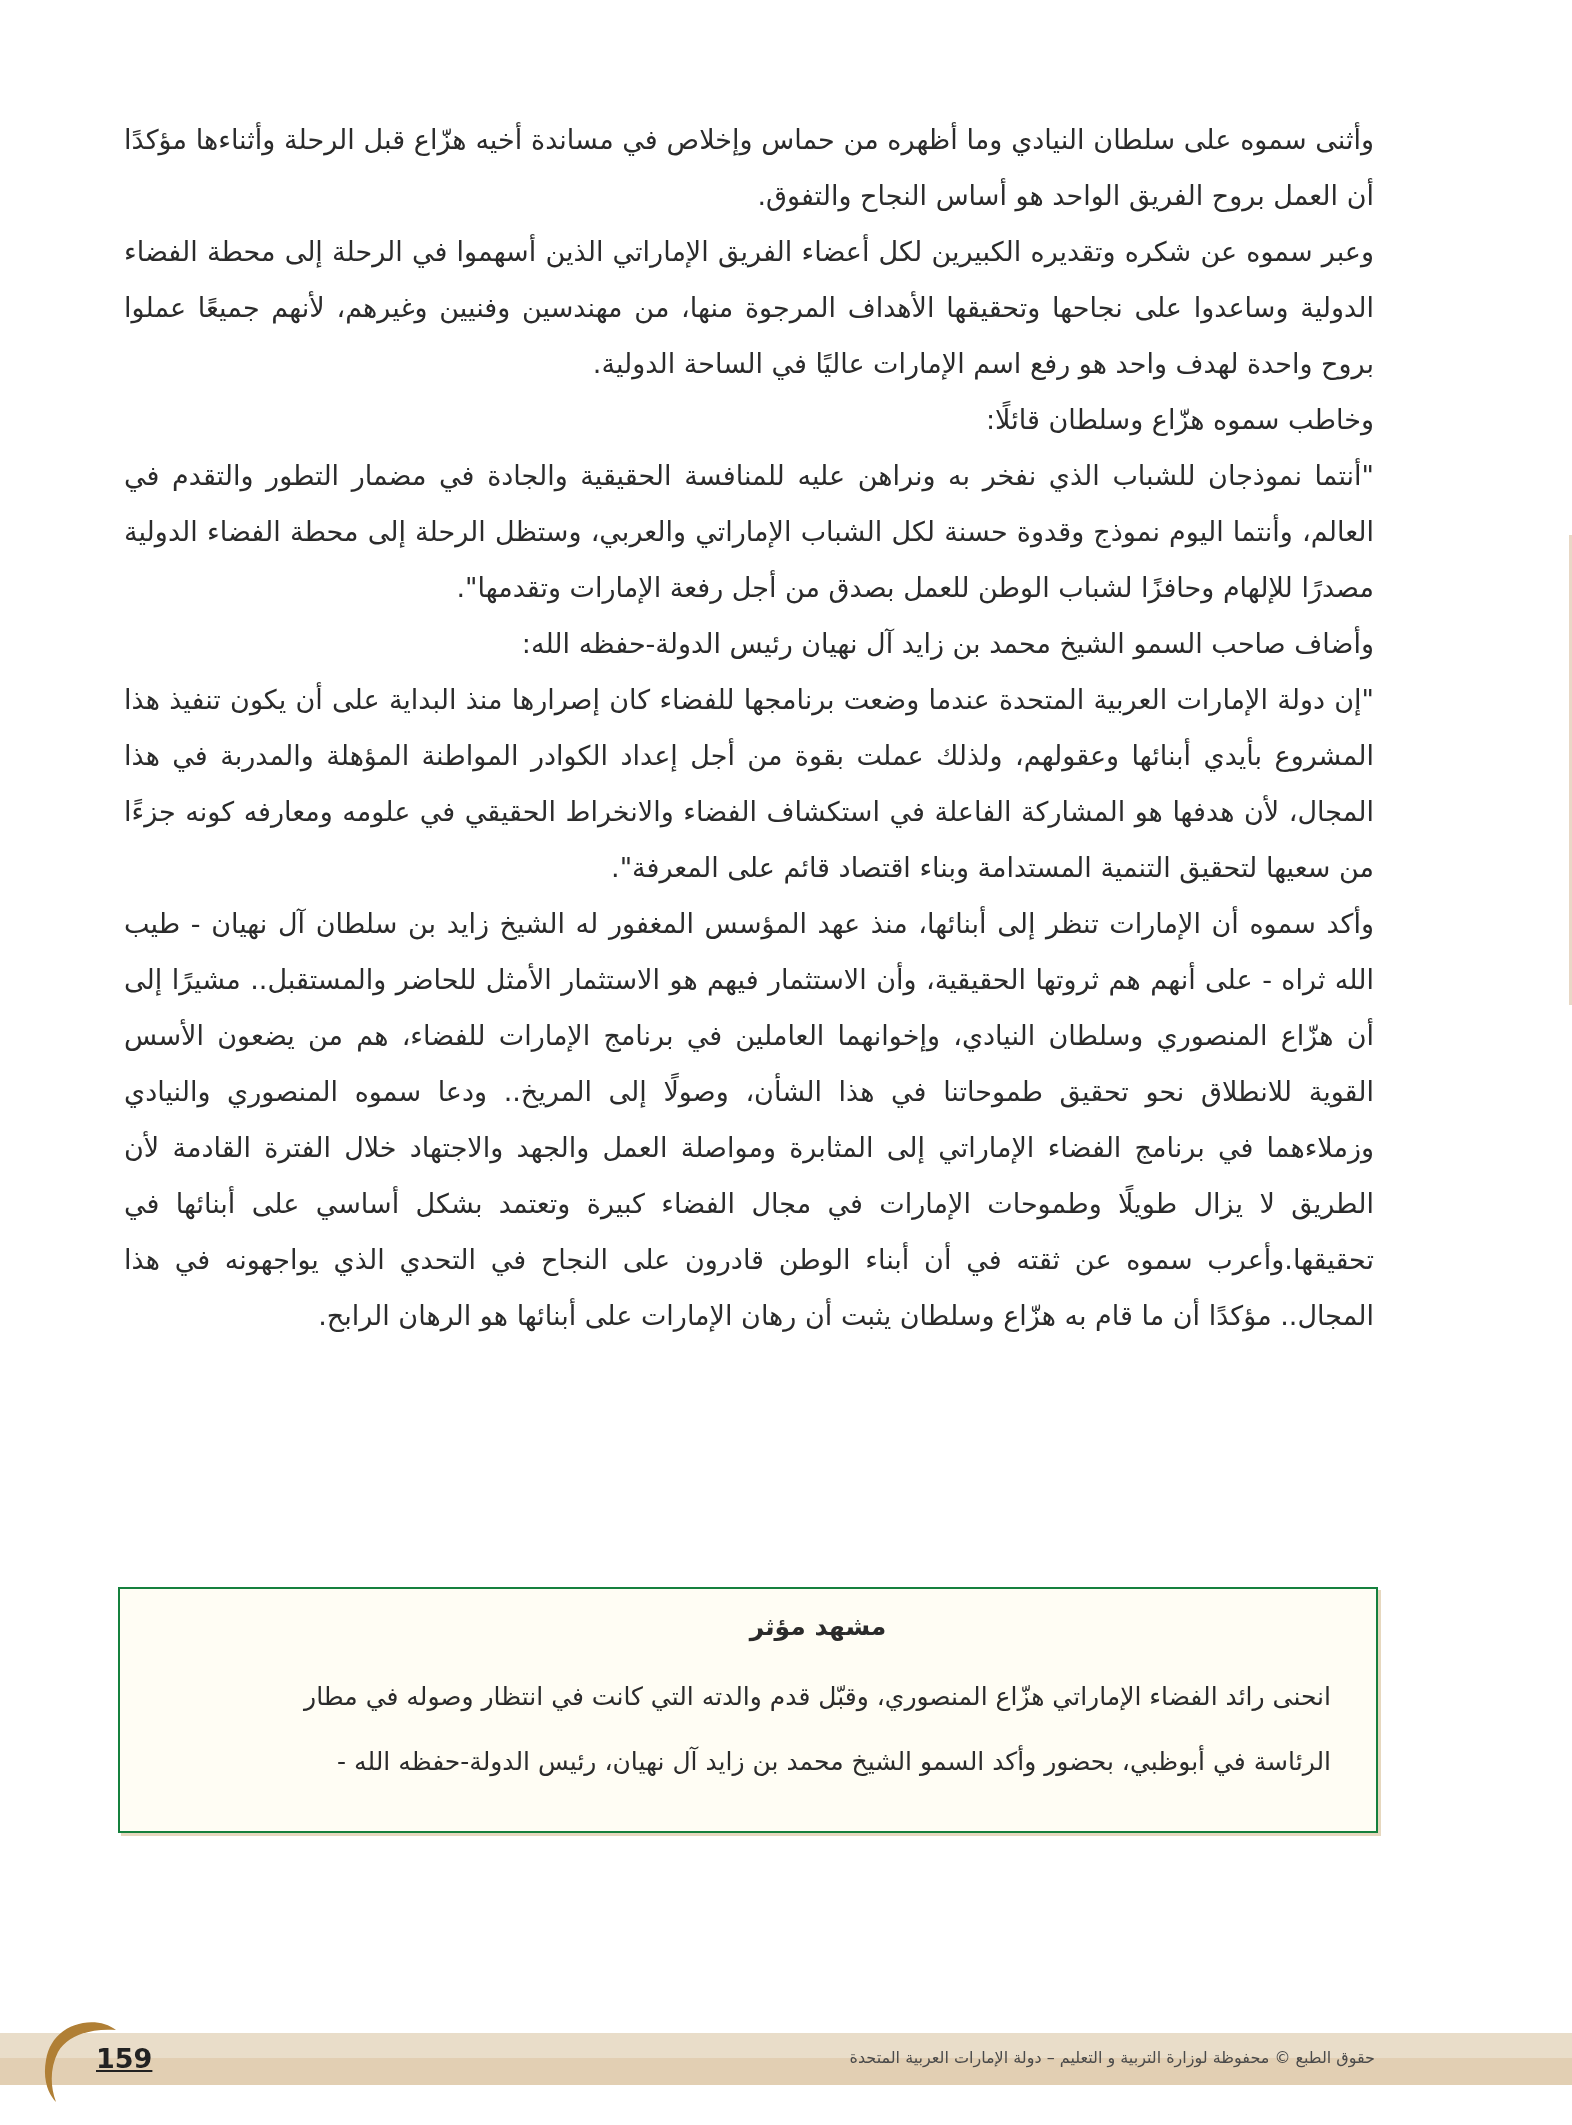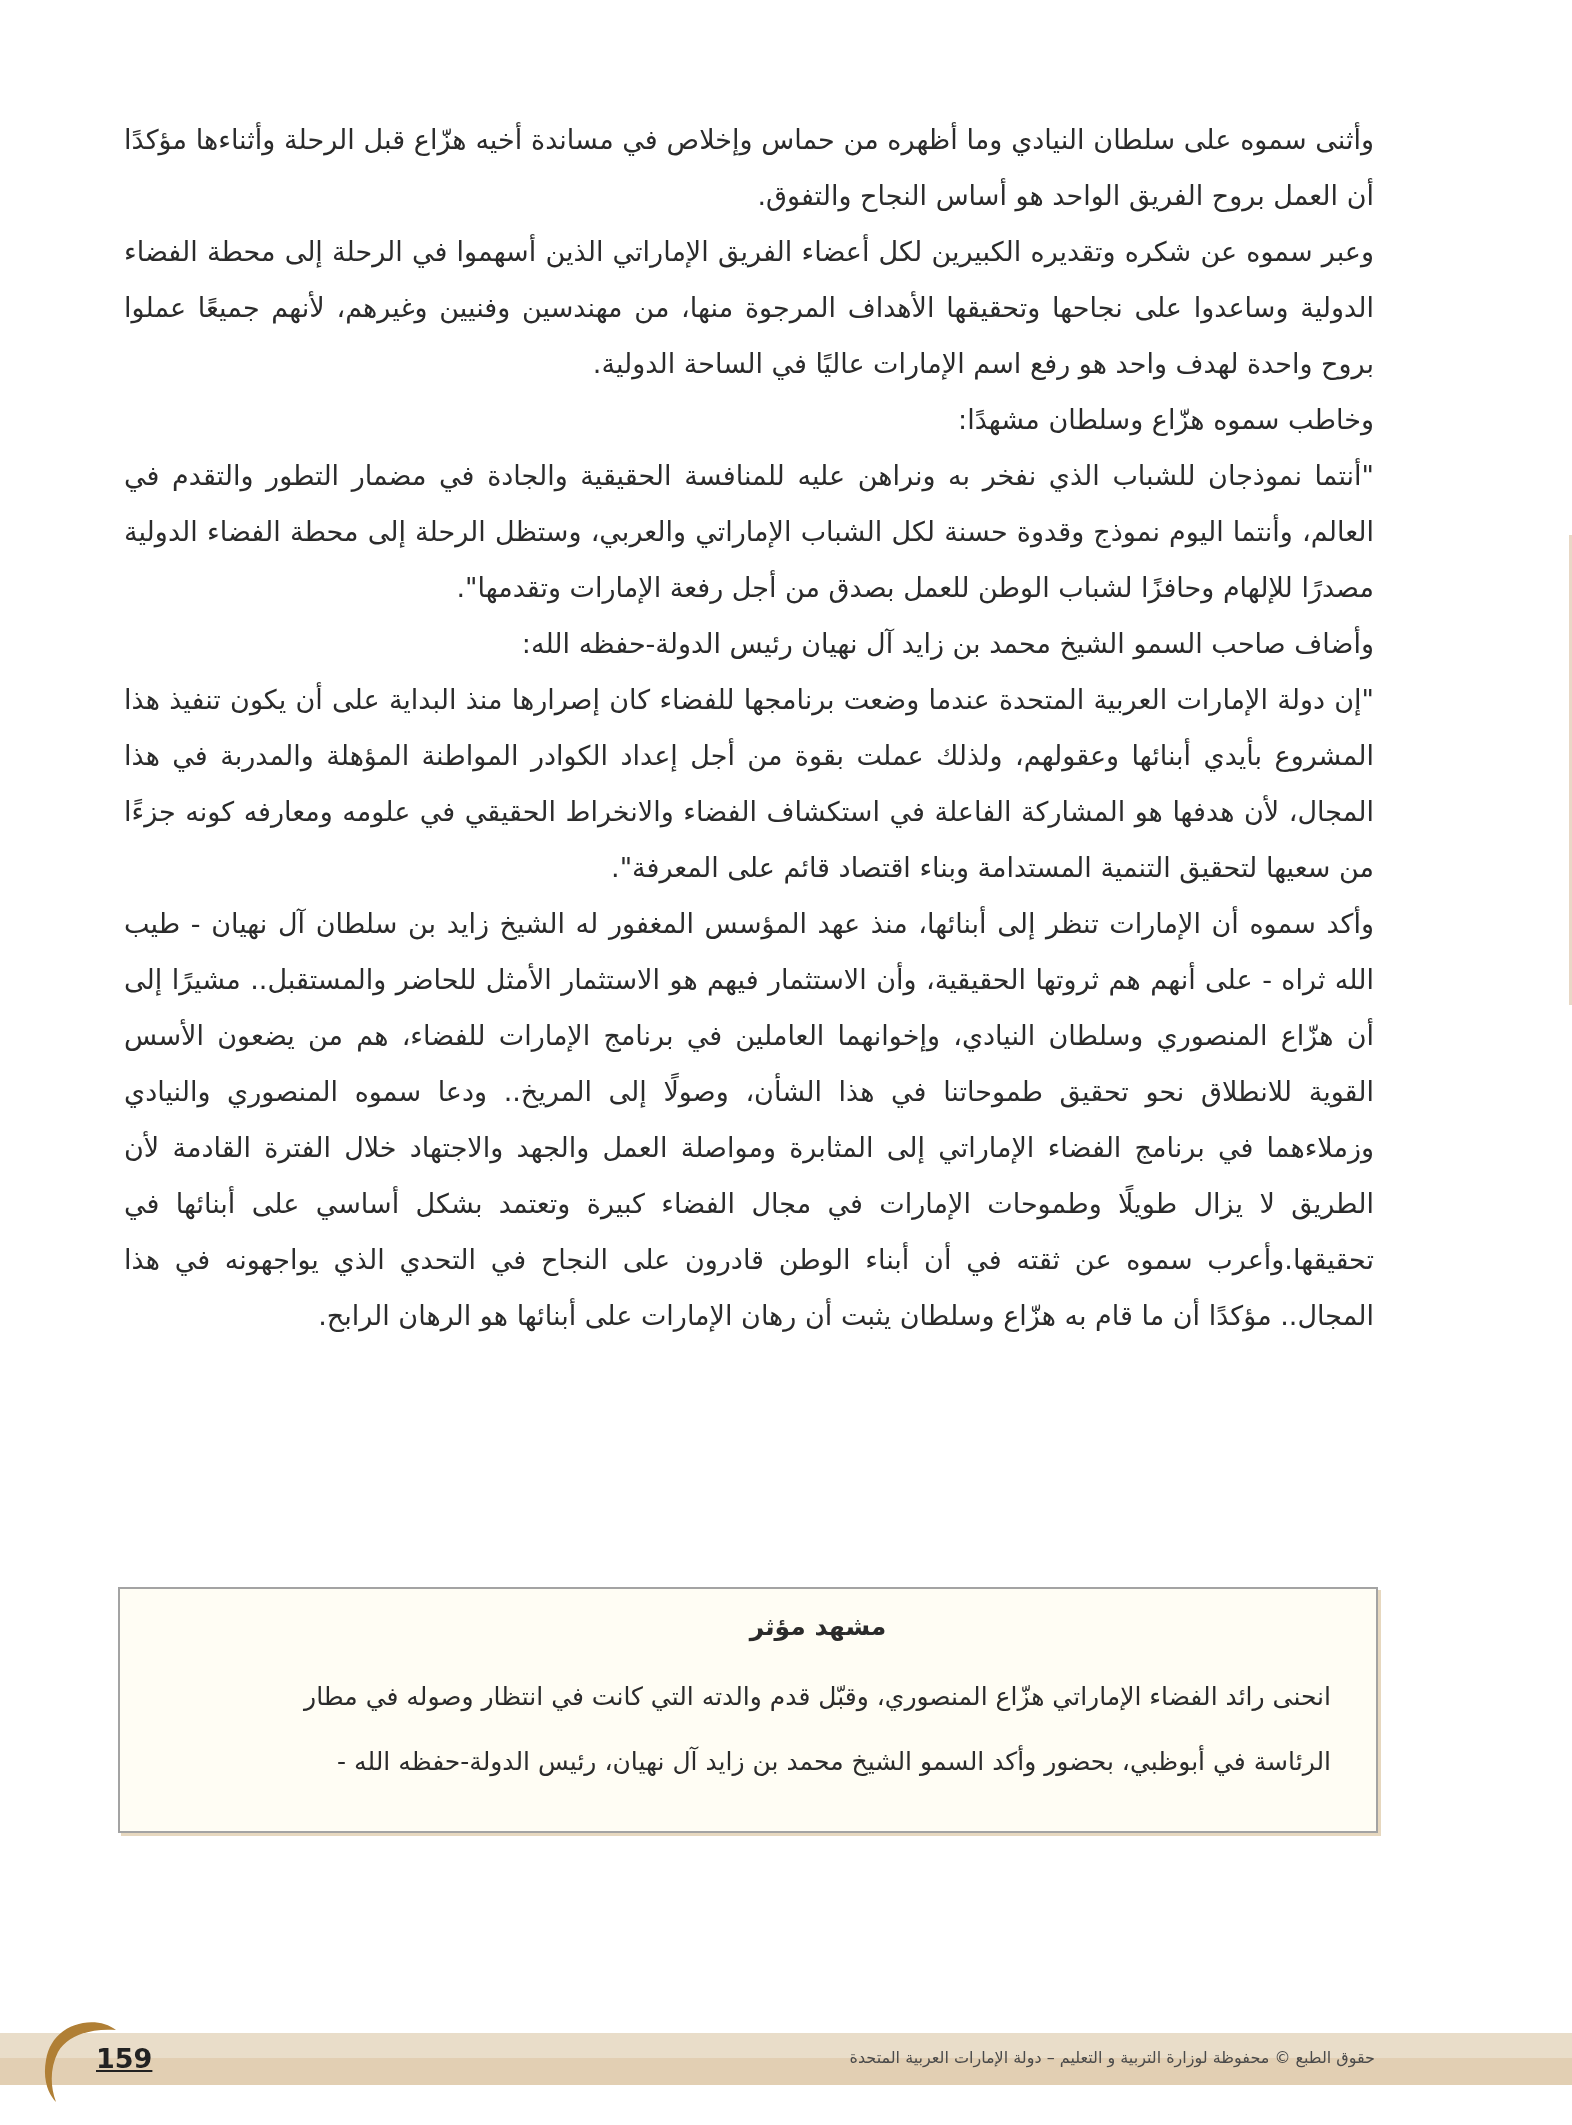--- a/index.html
+++ b/index.html
@@ -7,21 +7,21 @@
          font-family: "DejaVu Sans", sans-serif; color: #2b2b2b; }
   .text-block {
     position: absolute; left: 124px; width: 1250px; top: 112px;
     direction: rtl; text-align: justify; text-align-last: right;
     font-size: 27px; line-height: 56px; letter-spacing: 0;
   }
   .text-block p { margin: 0; }
   .side-bar { position: absolute; left: 1569px; top: 535px; width: 3px; height: 470px; background: #e8d8c6; }
   .box {
     position: absolute; left: 118px; top: 1587px; width: 1256px; height: 242px;
-    border: 2px solid #a3a3a3; background: #fffdf4;
+    border: 2px solid #15803d; background: #fffdf4;
     box-shadow: 3px 3px 0 #e7d8bf;
     direction: rtl;
   }
   .box-title { position: absolute; top: 18px; left: 0; right: 0; text-align: center;
                font-weight: bold; font-size: 25px; line-height: 40px; padding-left: 140px; }
   .box-body { position: absolute; top: 68px; right: 30px; left: 40px;
               font-size: 25px; line-height: 50px; text-align: right; }
   .box-body p { margin: 15px; }
   .footer-light { position: absolute; left: 0; top: 2033px; width: 1572px; height: 25px; background: #e9ddc9; }
   .footer-dark { position: absolute; left: 0; top: 2058px; width: 1572px; height: 27px; background: #e2cfb3; }
@@ -30,21 +30,21 @@
                  font-weight: bold; font-size: 27px; color: #222; line-height: 34px; text-decoration: underline; }
   .copyright { position: absolute; right: 197px; top: 2048px; direction: rtl;
                font-size: 16px; color: #4a4a4a; line-height: 20px; white-space: nowrap; }
 </style>
 </head>
 <body>
 
 <div class="text-block">
   <p>وأثنى سموه على سلطان النيادي وما أظهره من حماس وإخلاص في مساندة أخيه هزّاع قبل الرحلة وأثناءها مؤكدًا أن العمل بروح الفريق الواحد هو أساس النجاح والتفوق.</p>
   <p>وعبر سموه عن شكره وتقديره الكبيرين لكل أعضاء الفريق الإماراتي الذين أسهموا في الرحلة إلى محطة الفضاء الدولية وساعدوا على نجاحها وتحقيقها الأهداف المرجوة منها، من مهندسين وفنيين وغيرهم، لأنهم جميعًا عملوا بروح واحدة لهدف واحد هو رفع اسم الإمارات عاليًا في الساحة الدولية.</p>
-  <p>وخاطب سموه هزّاع وسلطان مشهدًا:</p>
+  <p>وخاطب سموه هزّاع وسلطان قائلًا:</p>
   <p>"أنتما نموذجان للشباب الذي نفخر به ونراهن عليه للمنافسة الحقيقية والجادة في مضمار التطور والتقدم في العالم، وأنتما اليوم نموذج وقدوة حسنة لكل الشباب الإماراتي والعربي، وستظل الرحلة إلى محطة الفضاء الدولية مصدرًا للإلهام وحافزًا لشباب الوطن للعمل بصدق من أجل رفعة الإمارات وتقدمها".</p>
   <p>وأضاف صاحب السمو الشيخ محمد بن زايد آل نهيان رئيس الدولة-حفظه الله:</p>
   <p>"إن دولة الإمارات العربية المتحدة عندما وضعت برنامجها للفضاء كان إصرارها منذ البداية على أن يكون تنفيذ هذا المشروع بأيدي أبنائها وعقولهم، ولذلك عملت بقوة من أجل إعداد الكوادر المواطنة المؤهلة والمدربة في هذا المجال، لأن هدفها هو المشاركة الفاعلة في استكشاف الفضاء والانخراط الحقيقي في علومه ومعارفه كونه جزءًا من سعيها لتحقيق التنمية المستدامة وبناء اقتصاد قائم على المعرفة".</p>
   <p>وأكد سموه أن الإمارات تنظر إلى أبنائها، منذ عهد المؤسس المغفور له الشيخ زايد بن سلطان آل نهيان - طيب الله ثراه - على أنهم هم ثروتها الحقيقية، وأن الاستثمار فيهم هو الاستثمار الأمثل للحاضر والمستقبل.. مشيرًا إلى أن هزّاع المنصوري وسلطان النيادي، وإخوانهما العاملين في برنامج الإمارات للفضاء، هم من يضعون الأسس القوية للانطلاق نحو تحقيق طموحاتنا في هذا الشأن، وصولًا إلى المريخ.. ودعا سموه المنصوري والنيادي وزملاءهما في برنامج الفضاء الإماراتي إلى المثابرة ومواصلة العمل والجهد والاجتهاد خلال الفترة القادمة لأن الطريق لا يزال طويلًا وطموحات الإمارات في مجال الفضاء كبيرة وتعتمد بشكل أساسي على أبنائها في تحقيقها.وأعرب سموه عن ثقته في أن أبناء الوطن قادرون على النجاح في التحدي الذي يواجهونه في هذا المجال.. مؤكدًا أن ما قام به هزّاع وسلطان يثبت أن رهان الإمارات على أبنائها هو الرهان الرابح.</p>
 </div>
 
 <div class="side-bar"></div>
 
 <div class="box">
   <div class="box-title">مشهد مؤثر</div>

